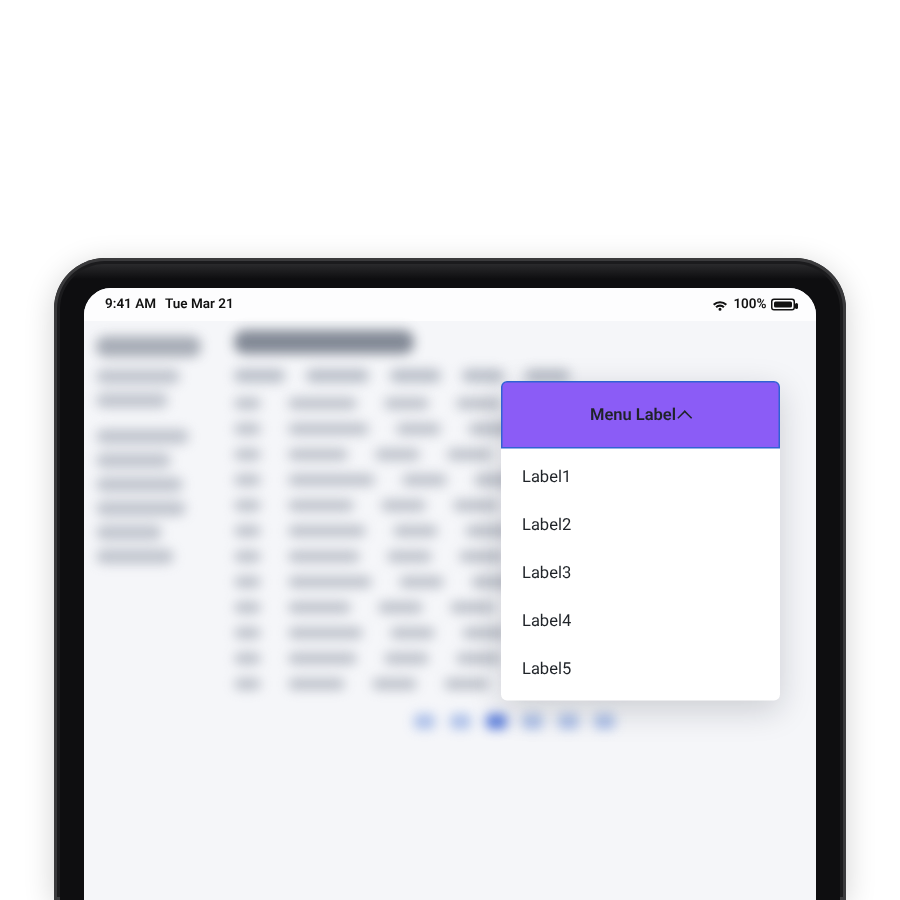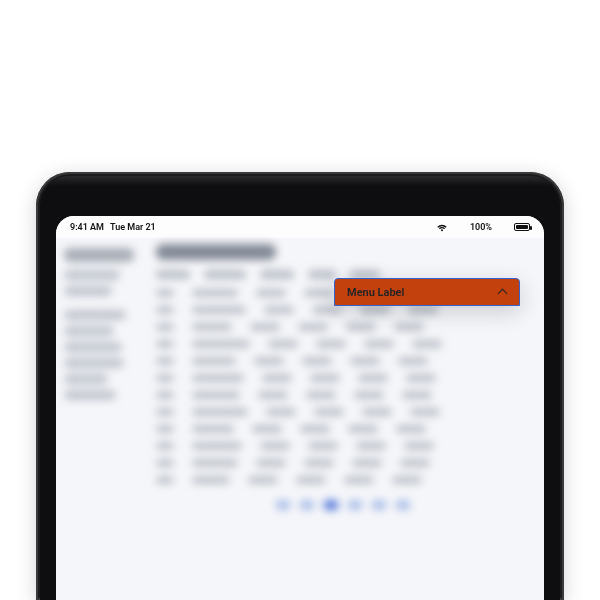--- a/index.html
+++ b/index.html
@@ -23,37 +23,36 @@
     position:absolute; inset:4px 4px 0 4px;
     border-radius:30px 30px 0 0;
     background: linear-gradient(180deg,#2a2a2c 0,#0e0e10 10px,#0e0e10 100%);
   }
   .screen {
     position: absolute;
     left: 20px; right: 20px; top: 20px; bottom: 0;
     background: #f5f6f9;
     border-radius: 18px 18px 0 0;
     overflow: hidden;
-    margin-top: 24px;
   }
 
   
   .statusbar {
     height: 22px;
     display: flex;
     align-items: center;
     padding: 0 14px;
     font-size: 9px;
     font-weight: 600;
     color: #111;
     background: #fdfdfe;
   }
   .statusbar .left { display:flex; gap:6px; align-items:center; }
   .statusbar .spacer { flex: 1; }
-  .statusbar .right { display:flex; gap:22px; align-items:center; }
+  .statusbar .right { display:flex; gap:3px; align-items:center; }
   .wifi-icon, .battery-icon { display:inline-flex; align-items:center; }
   .battery-shell{
     width:16px;height:8px;border:1px solid #111;border-radius:2px;position:relative;
   }
   .battery-shell::after{content:"";position:absolute;right:-3px;top:2px;width:2px;height:4px;background:#111;border-radius:1px;}
   .battery-fill{position:absolute;left:1px;top:1px;bottom:1px;width:12px;background:#111;border-radius:1px;}
 
   
   .bg-app {
     position:absolute; inset:22px 0 0 0;
@@ -86,27 +85,27 @@
     right: 24px;
     top: 62px;
     width: 186px;
     background: #fff;
     border-radius: 4px;
     box-shadow: 0 6px 22px rgba(16,24,40,0.18);
     font-size: 11px;
     color: #1f2328;
   }
   .dropdown-header{
-    display:flex; align-items:center; justify-content:space-between;
-    height: 28px;
+    display:flex; align-items:center; justify-content:center;
+    height: 45px;
     padding: 0 12px;
     border: 1.5px solid #3062d4;
     border-radius: 4px 4px 0 0;
     font-weight: 600;
-    background:#c2410c;
+    background:#8b5cf6;
   }
   .chevron-up{
     width:10px;height:10px; position:relative;
   }
   .chevron-up::before{
     content:""; position:absolute; left:2px; top:3px;
     width:6px;height:6px; border-left:1.5px solid #1f2328; border-top:1.5px solid #1f2328;
     transform: rotate(45deg);
   }
   .dropdown-list{ padding: 2px 0 6px; }
@@ -273,17 +272,34 @@
               <div class="bg-page"></div>
           </div>
         </div>
       </div>
 
       <div class="dropdown">
         <div class="dropdown-header">
           <span>Menu Label</span>
           <span class="chevron-up"></span>
         </div>
+        <div class="dropdown-list">
+          <div class="dropdown-item">
+            <span>Label1</span>
+          </div>
+          <div class="dropdown-item">
+            <span>Label2</span>
+          </div>
+          <div class="dropdown-item">
+            <span>Label3</span>
+          </div>
+          <div class="dropdown-item">
+            <span>Label4</span>
+          </div>
+          <div class="dropdown-item">
+            <span>Label5</span>
+          </div>
+        </div>
       </div>
 
     </div>
   </div>
 </div>
 
 </body></html>

